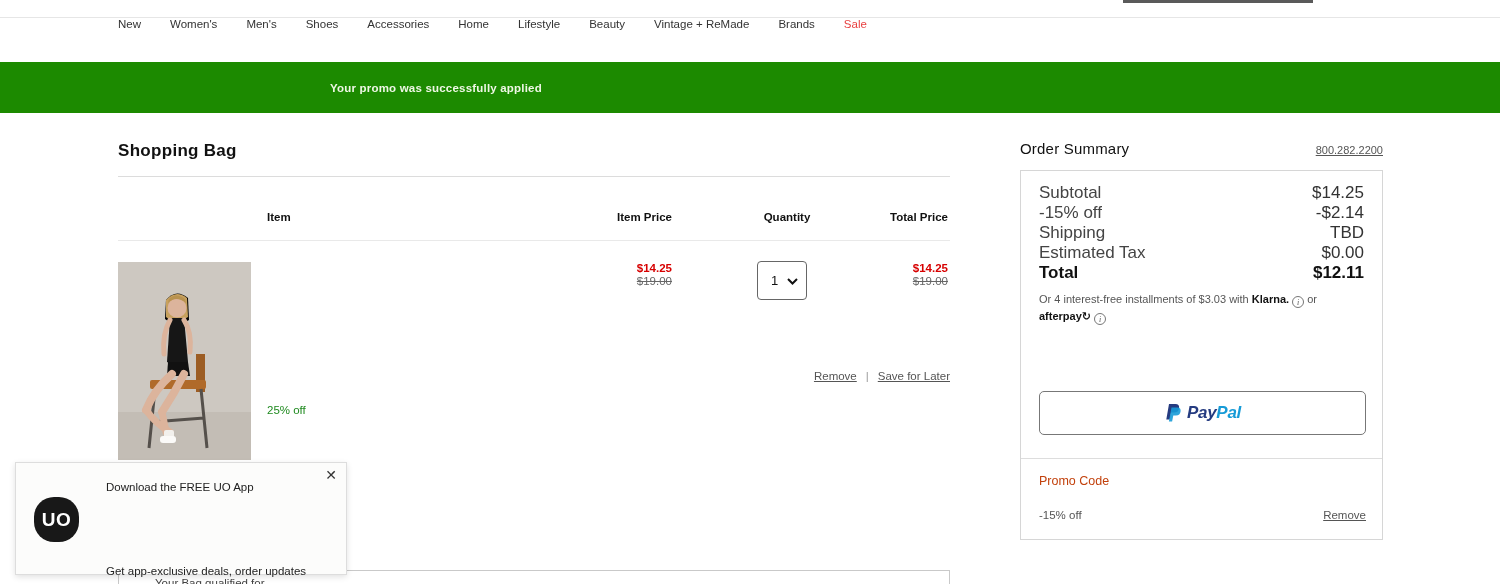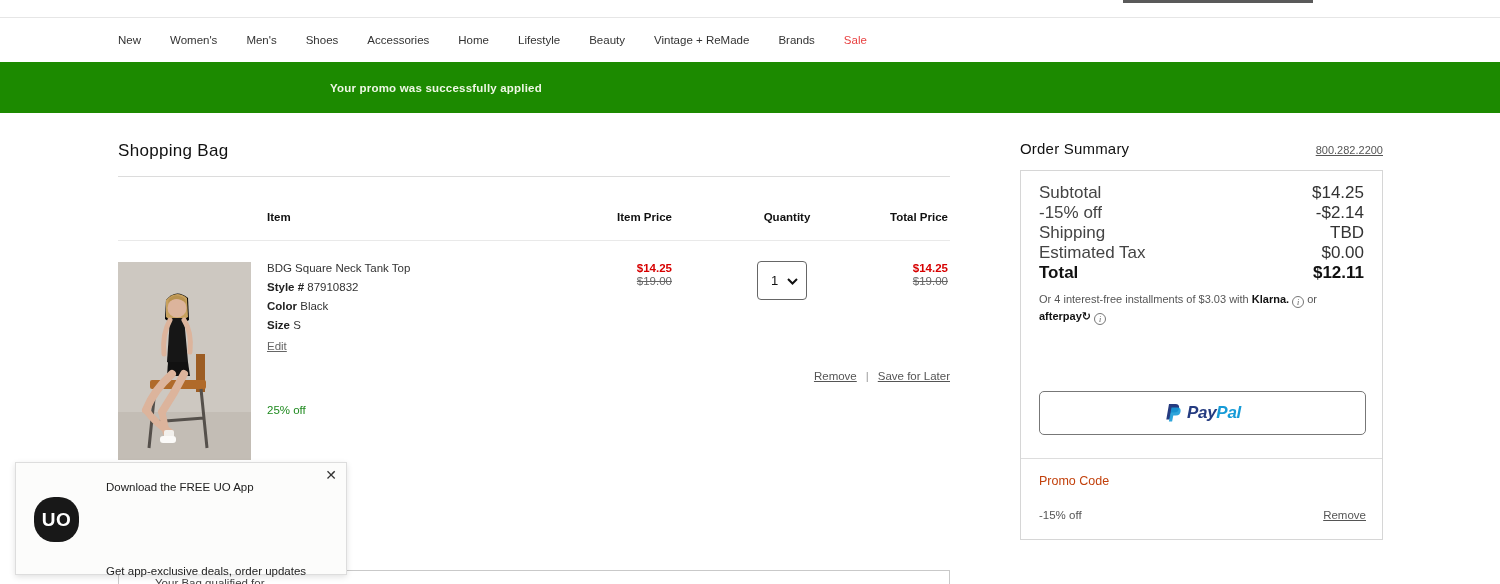--- a/index.html
+++ b/index.html
@@ -5,31 +5,31 @@
   * { margin:0; padding:0; box-sizing:border-box; }
   html,body { width:1500px; height:584px; background:#fff; overflow:hidden;
               font-family:"Liberation Sans","DejaVu Sans",sans-serif; color:#333; }
   .page { position:relative; width:1500px; height:584px; background:#fff; }
 
   
   .top-remnant { position:absolute; left:1123px; top:0; width:190px; height:3px; background:#5a5a5a; }
   .top-hairline { position:absolute; left:0; top:17px; width:1500px; height:1px; background:#e6e6e6; }
 
   
-  .nav { position:absolute; left:118px; top:18px; height:44px; display:flex; align-items:center; gap:29px; }
+  .nav { position:absolute; left:118px; top:18px; height:44px; display:flex; gap:29px; }
   .nav-item { font-size:11.5px; color:#333; cursor:pointer; white-space:nowrap; }
   .nav-item.sale { color:#e84040; }
 
   
   .promo-banner { position:absolute; left:0; top:62px; width:1500px; height:51px; background:#1c8a00; }
   .promo-banner span { position:absolute; left:330px; top:50%; transform:translateY(-50%);
                        color:#eef7e4; font-size:11.5px; font-weight:bold; letter-spacing:.2px; }
 
   
-  .bag-title { position:absolute; left:118px; top:141px; font-size:17px; font-weight:400; color:#111; letter-spacing:.3px; }
+  .bag-title { position:absolute; left:118px; top:141px; font-size:17px; font-weight:700; color:#111; letter-spacing:.3px; }
   .divider-1 { position:absolute; left:118px; top:176px; width:832px; height:1px; background:#dcdcdc; }
   .divider-2 { position:absolute; left:118px; top:240px; width:832px; height:1px; background:#e9e9e9; }
 
   .col-head { position:absolute; top:211px; font-size:11.5px; font-weight:bold; color:#111; }
   .ch-item { left:267px; }
   .ch-itemprice { left:572px; width:100px; text-align:right; }
   .ch-qty { left:737px; width:100px; text-align:center; }
   .ch-total { left:848px; width:100px; text-align:right; }
 
   .product-photo { position:absolute; left:118px; top:262px; width:133px; height:198px; overflow:hidden; }
@@ -152,27 +152,20 @@
       <path d="M50 100 L70 100 L72 114 L49 114 Z" fill="#111"></path>
       <path d="M54 112 Q36 128 28 148" stroke="#dcb49c" stroke-width="8" fill="none" stroke-linecap="round"></path>
       <path d="M28 148 Q38 162 52 170" stroke="#dcb49c" stroke-width="7" fill="none" stroke-linecap="round"></path>
       <path d="M66 112 Q56 132 44 150" stroke="#dcb49c" stroke-width="8" fill="none" stroke-linecap="round"></path>
       <path d="M44 150 L48 170" stroke="#dcb49c" stroke-width="7" fill="none" stroke-linecap="round"></path>
       <rect x="46" y="168" width="10" height="8" rx="2" fill="#f2f0ec"></rect>
       <rect x="42" y="174" width="16" height="7" rx="3" fill="#fbfaf8"></rect>
     </svg>
   </div>
 
-  <div class="item-details">
-    <div class="line">BDG Square Neck Tank Top</div>
-    <div class="line"><b>Style #</b> <span>87910832</span></div>
-    <div class="line"><b>Color</b> <span>Black</span></div>
-    <div class="line"><b>Size</b> <span>S</span></div>
-    <span class="edit-link">Edit</span>
-  </div>
 
   <div class="price-block pb-item">
     <div class="price-sale">$14.25</div>
     <div class="price-orig">$19.00</div>
   </div>
 
   <div class="qty-select">
     <span class="qty-val">1</span>
     <svg width="11" height="7" viewBox="0 0 11 7">
         <path d="M1 1 L5.5 5.5 L10 1" stroke="#111" stroke-width="2" fill="none"></path>

